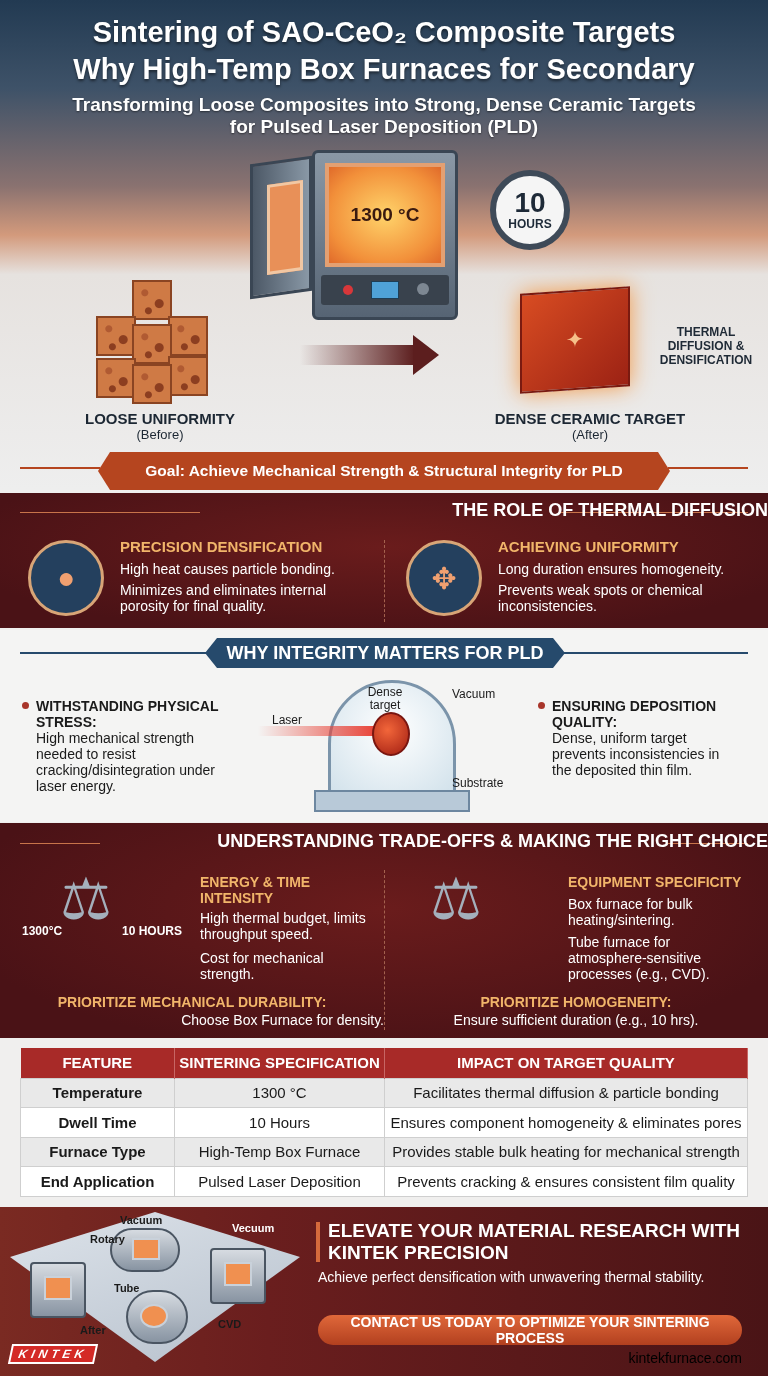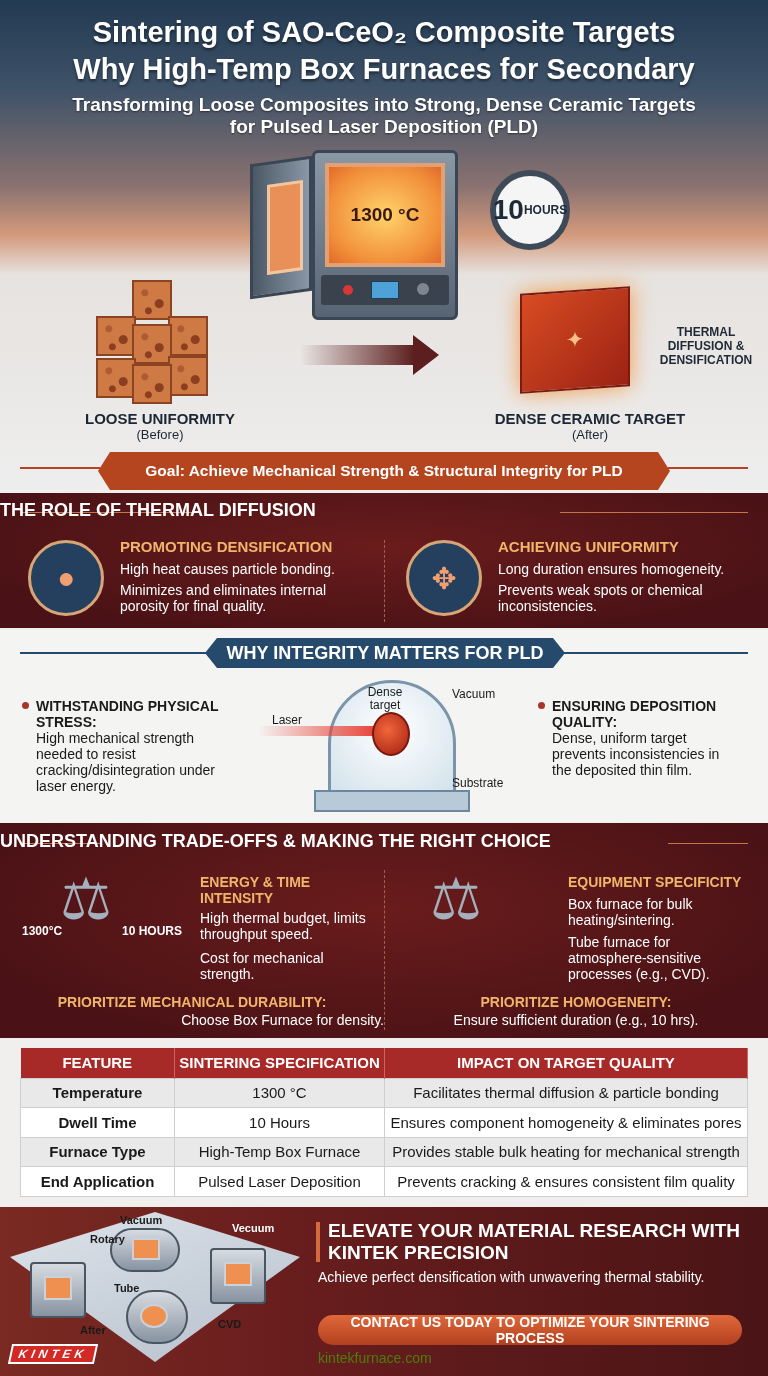--- a/index.html
+++ b/index.html
@@ -8,37 +8,37 @@
 .title{position:absolute;left:0;top:14px;width:768px;text-align:center;color:#fff;font-weight:700;font-size:29px;line-height:37px;text-shadow:0 2px 3px rgba(0,0,0,.5)}
 .subtitle{position:absolute;left:0;top:94px;width:768px;text-align:center;color:#fff;font-weight:700;font-size:19px;line-height:22px;text-shadow:0 1px 2px rgba(0,0,0,.5)}
 .furnace{position:absolute;left:312px;top:150px;width:146px;height:170px;background:linear-gradient(#8a98a6,#566474);border:3px solid #3a4654;border-radius:6px}
 .furnace .win{position:absolute;left:10px;top:10px;width:120px;height:104px;border:4px solid #e3a072;background:radial-gradient(#ffd36a,#f2903a 70%,#e06a2a);display:flex;align-items:center;justify-content:center;font-weight:700;font-size:19px;color:#3a1a10}
 .furnace .panel{position:absolute;left:6px;top:122px;width:128px;height:30px;background:#39424d;border-radius:3px}
 .furnace .panel .r{position:absolute;left:22px;top:10px;width:10px;height:10px;border-radius:50%;background:#d8373a}
 .furnace .panel .s{position:absolute;left:50px;top:6px;width:28px;height:18px;background:#4fa2d8;border:1px solid #1e3e56}
 .furnace .panel .k{position:absolute;left:96px;top:8px;width:12px;height:12px;border-radius:50%;background:#7d8792}
 .door{position:absolute;left:250px;top:160px;width:62px;height:135px;background:linear-gradient(90deg,#4c5866,#8998a6);border:3px solid #3a4654;transform:skewY(-8deg)}
 .door .inner{position:absolute;left:14px;top:20px;width:36px;height:90px;background:#e89058;border:3px solid #f1c7a3}
-.clock{position:absolute;left:490px;top:170px;width:80px;height:80px;border-radius:50%;background:#f5f5f5;border:6px solid #3e4a58;display:flex;align-items:center;justify-content:center;color:#1e2a38;font-weight:700}
+.clock{position:absolute;left:490px;top:170px;width:80px;height:80px;border-radius:50%;background:#f5f5f5;border:6px solid #3e4a58;display:flex;flex-direction:column;align-items:center;justify-content:center;color:#1e2a38;font-weight:700}
 .clock .n{font-size:28px;line-height:28px}
 .clock .h{font-size:12px}
 .cubes{position:absolute;left:92px;top:280px;width:128px;height:120px}
 .cube{position:absolute;width:40px;height:40px;background:radial-gradient(circle at 30% 30%,#b05a32 3px,transparent 4px),radial-gradient(circle at 70% 60%,#8c3e20 4px,transparent 5px),radial-gradient(circle at 40% 80%,#8c3e20 3px,transparent 4px),#cf7a45;border:2px solid #8a4422}
 .arrow{position:absolute;left:300px;top:335px;width:140px;height:40px}
 .arrow .bar{position:absolute;left:0;top:10px;width:115px;height:20px;background:linear-gradient(90deg,rgba(90,30,30,0),#5c1e1e)}
 .arrow .head{position:absolute;left:113px;top:0;width:0;height:0;border-top:20px solid transparent;border-bottom:20px solid transparent;border-left:26px solid #5c1e1e}
 .dense{position:absolute;left:520px;top:290px;width:110px;height:100px;background:linear-gradient(135deg,#d84c22,#9c2214);border:2px solid #7a1a10;box-shadow:0 0 22px #f29a4a;transform:skewY(-4deg);display:flex;align-items:center;justify-content:center;color:#f6c18a;font-size:22px}
 .thermal{position:absolute;left:646px;top:325px;width:120px;text-align:center;font-weight:700;font-size:12px;line-height:14px;color:#1f2a36}
 .cap{position:absolute;text-align:center;color:#1c2733}
 .cap .b{font-weight:700;font-size:15px}
 .cap .s{font-size:13px}
 .goal{position:absolute;left:98px;top:452px;width:572px;height:38px;background:#b5451f;clip-path:polygon(12px 0,calc(100% - 12px) 0,100% 50%,calc(100% - 12px) 100%,12px 100%,0 50%);display:flex;align-items:center;justify-content:center;color:#ffffff;font-weight:700;font-size:15.5px}
 .goal-line{position:absolute;top:467px;height:2px;background:#b5451f}
 .sec-dark{position:absolute;left:0;width:768px;background:radial-gradient(ellipse at 50% 40%,#6a1c1c,#4a1216 80%)}
-.sec-head{position:absolute;left:0;width:768px;text-align:left;color:#fff;font-weight:700;font-size:18px}
+.sec-head{position:absolute;left:0;width:768px;text-align:right;color:#fff;font-weight:700;font-size:18px}
 .hline{position:absolute;height:1px;background:#c8744a}
 .col-title{position:absolute;font-weight:700;font-size:15px;color:#f1b56a}
 .col-text{position:absolute;font-size:14px;line-height:16px;color:#fff}
 .circle-ic{position:absolute;width:76px;height:76px;border-radius:50%;background:#24405e;border:3px solid #d8a577;display:flex;align-items:center;justify-content:center;color:#f0a070;font-size:30px}
 .vdiv{position:absolute;width:0;border-left:1px dashed #a4624e}
 .pld{position:absolute;left:0;top:630px;width:768px;height:192px;background:#f4f4f3}
 .pld-head{position:absolute;left:205px;top:638px;width:360px;height:30px;background:#264a6c;clip-path:polygon(12px 0,calc(100% - 12px) 0,100% 50%,calc(100% - 12px) 100%,12px 100%,0 50%);color:#fff;font-weight:700;font-size:18px;display:flex;align-items:center;justify-content:center}
 .pld-line{position:absolute;top:652px;height:2px;background:#264a6c}
 .bullet{position:absolute;width:7px;height:7px;border-radius:50%;background:#a8352a}
 .pb{position:absolute;font-weight:700;font-size:14px;color:#1a1a1a;line-height:16px}
@@ -59,21 +59,21 @@
 .cta{position:absolute;left:0;top:1207px;width:768px;height:169px;background:linear-gradient(90deg,#7a2a22 0%,#6a1e1e 35%,#4a1416 100%)}
 .cta-art{position:absolute;left:10px;top:1212px;width:290px;height:150px;background:linear-gradient(160deg,#dde3ea,#b6c0cc);clip-path:polygon(0 30%,50% 0,100% 30%,50% 100%)}
 .mini{position:absolute;width:56px;height:56px;background:linear-gradient(#d6dbe1,#8894a2);border:2px solid #4a5562;border-radius:4px}
 .mini .w{position:absolute;left:12px;top:12px;width:28px;height:24px;background:#f09050;border:2px solid #c9d1da}
 .mlbl{position:absolute;font-size:11px;color:#1a1a1a;font-weight:700}
 .mlbl.w{color:#fff}
 .cta-bar{position:absolute;left:316px;top:1222px;width:4px;height:40px;background:#d56a3c}
 .cta-title{position:absolute;left:328px;top:1220px;width:420px;color:#fff;font-weight:700;font-size:19px;line-height:22px}
 .cta-text{position:absolute;left:318px;top:1269px;width:440px;color:#fff;font-size:14px;line-height:16px}
 .cta-btn{position:absolute;left:318px;top:1315px;width:424px;height:30px;border-radius:15px;background:linear-gradient(#e0683a,#b2401f);color:#fff;font-weight:700;font-size:14px;display:flex;align-items:center;justify-content:center;border:none}
-.cta-url{position:absolute;left:318px;top:1350px;width:424px;text-align:left;color:#4d7c0f;font-size:14px}
+.cta-url{position:absolute;left:318px;top:1350px;width:424px;text-align:right;color:#000000;font-size:14px}
 .logo{position:absolute;left:10px;top:1344px;width:86px;height:20px;background:#d42a26;transform:skewX(-12deg);border:2px solid #fff;color:#fff;font-weight:700;font-style:italic;font-size:12px;letter-spacing:4px;display:flex;align-items:center;justify-content:center}
 </style>
 </head>
 <body>
 
 <div class="hero"></div>
 <div class="title">
   <div>Sintering of SAO-CeO₂ Composite Targets</div>
   <div>Why High-Temp Box Furnaces for Secondary</div>
 </div>
@@ -127,21 +127,21 @@
 </div>
 <div class="goal-line" style="left:20px;width:80px"></div>
 <div class="goal-line" style="left:668px;width:80px"></div>
 <div class="goal">Goal: Achieve Mechanical Strength &amp; Structural Integrity for PLD</div>
 
 <div class="sec-dark" style="top:493px;height:135px"></div>
 <div class="hline" style="left:20px;top:512px;width:180px"></div>
 <div class="hline" style="left:560px;top:512px;width:188px"></div>
 <div class="sec-head" style="top:500px">THE ROLE OF THERMAL DIFFUSION</div>
 <div class="circle-ic" style="left:28px;top:540px">●</div>
-<div class="col-title" style="left:120px;top:538px">PROMOTING DENSIFICATION</div>
+<div class="col-title" style="left:120px;top:538px">PRECISION DENSIFICATION</div>
 <div class="col-text" style="left:120px;top:561px;width:250px">High heat causes particle bonding.</div>
 <div class="col-text" style="left:120px;top:582px;width:230px">Minimizes and eliminates internal porosity for final quality.</div>
 <div class="vdiv" style="left:384px;top:540px;height:82px"></div>
 <div class="circle-ic" style="left:406px;top:540px">✥</div>
 <div class="col-title" style="left:498px;top:538px">ACHIEVING UNIFORMITY</div>
 <div class="col-text" style="left:498px;top:561px;width:260px">Long duration ensures homogeneity.</div>
 <div class="col-text" style="left:498px;top:582px;width:230px">Prevents weak spots or chemical inconsistencies.</div>
 
 <div class="pld"></div>
 <div class="pld-line" style="left:20px;width:190px"></div>

